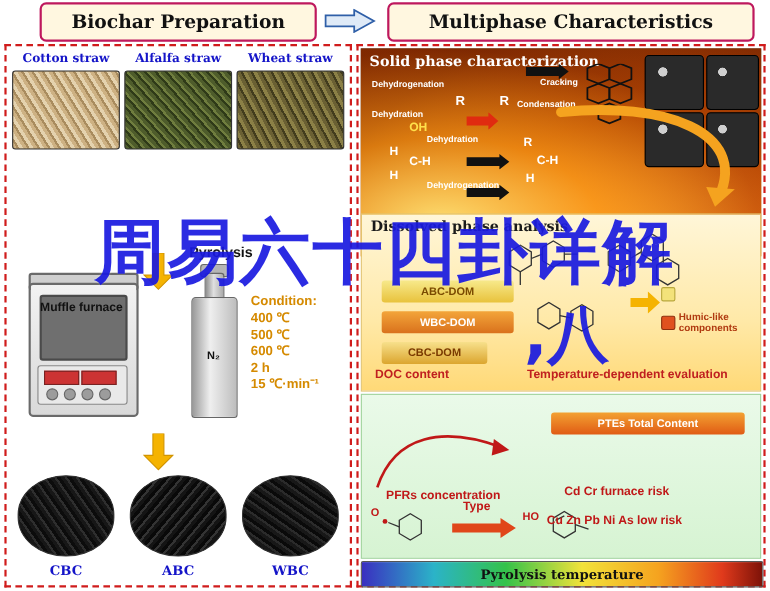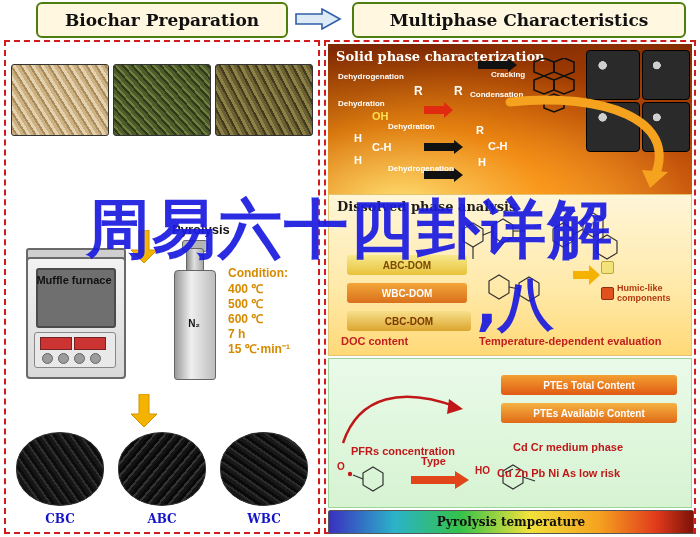--- a/index.html
+++ b/index.html
@@ -9,21 +9,21 @@
     font-family:"Liberation Sans", sans-serif;
     overflow:hidden;
     position:relative;
   }
   .root{position:relative;width:700px;height:537px;}
 
   
   .header{position:absolute;left:0;top:0;width:700px;height:38px;}
   .hdr-box{
     position:absolute;top:2px;height:32px;
-    border:2px solid #4d7c0f;border-radius:6px;
+    border:2px solid #be185d;border-radius:6px;
     background:#fff7e0;
     display:flex;align-items:center;justify-content:center;
     font-weight:bold;font-size:17px;color:#111;
     font-family:"DejaVu Serif", serif;
   }
   #hdr-left{left:36px;width:248px;}
   #hdr-right{left:352px;width:330px;}
   .hdr-arrow{
     position:absolute;left:294px;top:8px;width:48px;height:22px;
   }
@@ -259,20 +259,25 @@
         <polygon points="2,6 28,6 28,1 46,11 28,21 28,16 2,16" fill="#dfeaf7" stroke="#2f5fa8" stroke-width="1.6"></polygon>
       </svg>
     </div>
     <div class="hdr-box" id="hdr-right">Multiphase Characteristics</div>
   </div>
 
   <div class="main">
 
     <div class="left-panel">
 
+      <div class="straw-labels">
+        <div class="straw-label" style="left:4px">Cotton straw</div>
+        <div class="straw-label" style="left:106px">Alfalfa straw</div>
+        <div class="straw-label" style="left:208px">Wheat straw</div>
+      </div>
 
       <div class="photo straw-photo tex-cotton" style="left:5px"></div>
       <div class="photo straw-photo tex-alfalfa" style="left:107px"></div>
       <div class="photo straw-photo tex-wheat" style="left:209px"></div>
 
       <div class="arr-down-1">
         <svg width="28" height="34" viewBox="0 0 28 34">
           <polygon points="9,0 19,0 19,20 27,20 14,33 1,20 9,20" fill="#f5b301" stroke="#d19400" stroke-width="1"></polygon>
         </svg>
       </div>
@@ -294,21 +299,21 @@
       <div class="cyl-cap"></div>
       <div class="cyl-neck"></div>
       <div class="cyl-body"></div>
       <div class="cyl-label">N₂</div>
 
       <div class="cond-title">Condition:</div>
       <div class="cond-list">
         <div>400 ℃</div>
         <div>500 ℃</div>
         <div>600 ℃</div>
-        <div>7 h</div>
+        <div>2 h</div>
         <div>15 ℃·min⁻¹</div>
       </div>
 
       <div class="arr-down-2">
         <svg width="28" height="34" viewBox="0 0 28 34">
           <polygon points="9,0 19,0 19,20 27,20 14,33 1,20 9,20" fill="#f5b301" stroke="#d19400" stroke-width="1"></polygon>
         </svg>
       </div>
 
       <div class="photo biochar-photo tex-cbc" style="left:10px"></div>
@@ -418,21 +423,21 @@
             <g stroke="#333" stroke-width="1.2" fill="none">
               <polygon points="10,12 20,6 30,12 30,24 20,30 10,24"></polygon>
               <polygon points="40,14 50,8 60,14 60,26 50,32 40,26"></polygon>
               <line x1="30" y1="18" x2="40" y2="20"></line>
             </g>
           </svg>
         </div>
 
         <div class="band" style="left:18px;top:60px;width:120px;height:20px;background:linear-gradient(180deg,#f7e98b,#e8c23c);color:#7a4a00;">ABC-DOM</div>
         <div class="band" style="left:18px;top:88px;width:120px;height:20px;background:linear-gradient(180deg,#f3a53a,#d9711c);">WBC-DOM</div>
-        <div class="band" style="left:18px;top:116px;width:124px;height:20px;background:linear-gradient(180deg,#f7e08b,#dba52e);color:#7a3a00;">CBC-DOM</div>
+        <div class="band" style="left:18px;top:116px;width:96px;height:20px;background:linear-gradient(180deg,#f7e08b,#dba52e);color:#7a3a00;">CBC-DOM</div>
 
         <div class="legend-sq" style="left:272px;top:66px;background:#f3e27a;border:1px solid #b9a83c"></div>
         <div class="legend-sq" style="left:272px;top:92px;background:#e0511f;border:1px solid #8e2f0e"></div>
         <div class="legend-tx" style="left:288px;top:88px;width:76px;color:#b03a10">Humic-like components</div>
 
         <div class="dis-foot2">DOC content</div>
         <div class="dis-foot">Temperature-dependent evaluation</div>
 
         <div style="position:absolute;left:244px;top:60px">
           <svg width="28" height="46" viewBox="0 0 28 46">
@@ -472,23 +477,22 @@
           <svg width="60" height="42" viewBox="0 0 60 42">
             <g stroke="#333" stroke-width="1.2" fill="none">
               <polygon points="12,12 22,6 32,12 32,24 22,30 12,24"></polygon>
               <line x1="32" y1="18" x2="44" y2="22"></line>
               <line x1="14" y1="14" x2="22" y2="10"></line>
             </g>
           </svg>
         </div>
 
         <div class="risk-bar" style="left:172px;top:16px;width:176px;background:linear-gradient(180deg,#f3a132,#e05b14);">PTEs Total Content</div>
-        <div class="risk-bar" style="left:172px;top:44px;width:176px;background:linear-gradient(180deg,#f5b242,#e06a16);">PTEs Available Content</div>
-
-        <div class="risk-txt" style="left:184px;top:82px">Cd Cr medium phase</div>
+
+        <div class="risk-txt" style="left:184px;top:82px">Cd Cr furnace risk</div>
         <div class="risk-txt" style="left:168px;top:108px">Cu Zn Pb Ni As low risk</div>
       </div>
 
       <div class="temp-bar">
         <span>Pyrolysis temperature</span>
       </div>
     </div>
   </div>
 
   <div class="watermark">周易六十四卦详解</div>

